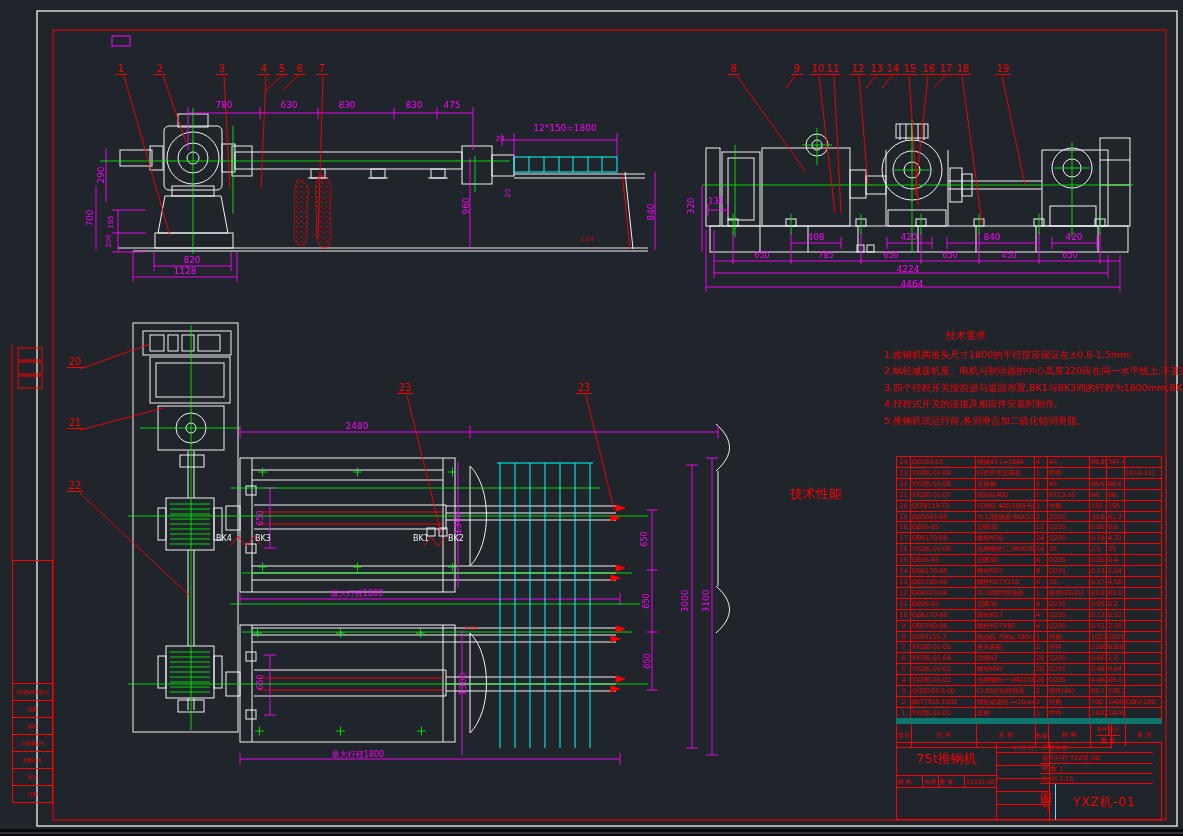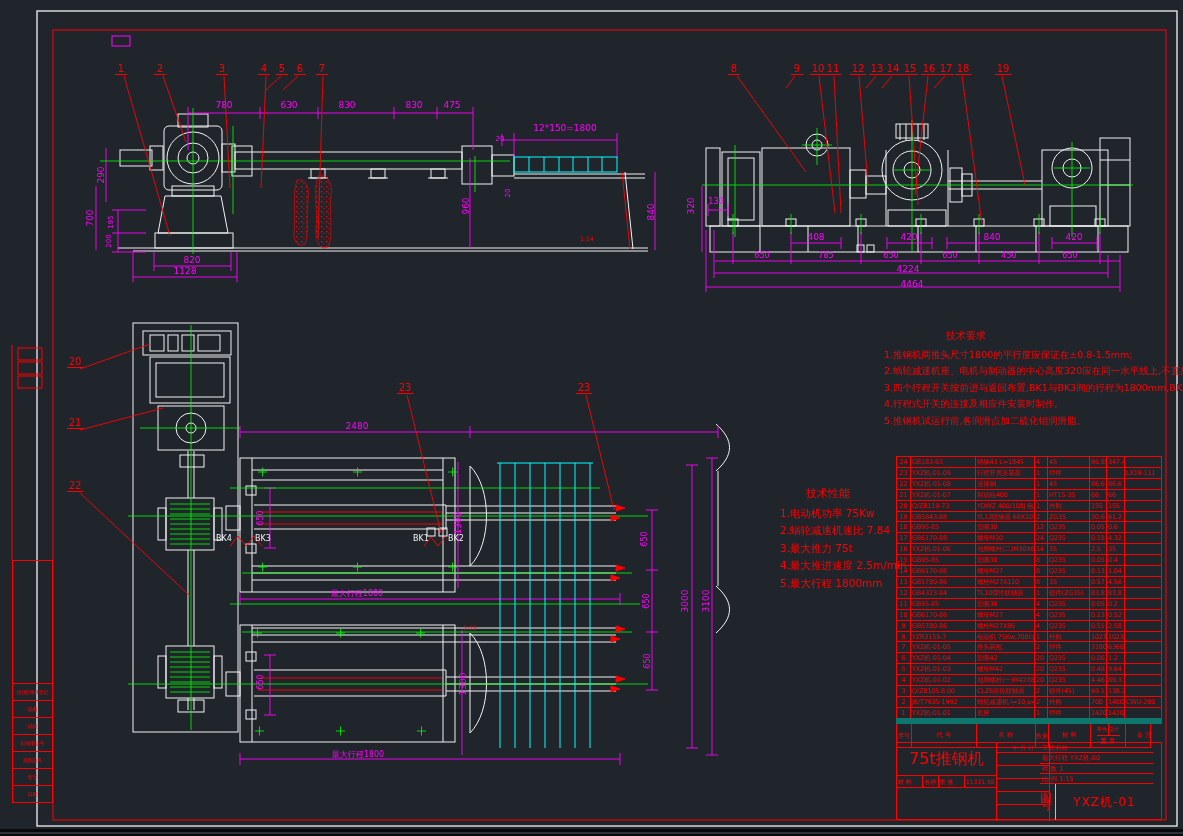--- a/index.html
+++ b/index.html
@@ -3,46 +3,46 @@
 <meta charset="utf-8">
 <style>
   html,body{margin:0;padding:0}
   body{width:1183px;height:836px;background:#20252c;overflow:hidden;position:relative;
        font-family:"DejaVu Sans","Liberation Sans",sans-serif}
   #cad{position:absolute;left:0;top:0;width:1183px;height:836px}
   .note{position:absolute;color:#ff0000;white-space:nowrap;z-index:3}
   #req{left:884px;top:328px;font-size:9.5px;line-height:16.6px}
   #req .nt-title{margin-left:62px;margin-bottom:2px;font-size:10px}
   #perf{left:780px;top:485px;font-size:10.5px;line-height:17.6px}
-  #perf .nt-title{margin-left:26px;margin-bottom:2px;font-size:11px}
+  #perf .nt-title{margin-left:10px;margin-bottom:2px;font-size:13px}
   
   #ptable{position:absolute;left:896px;top:456px;width:266px;color:#ff0000;z-index:4}
   #pt-rows{display:grid;grid-template-columns:14px 65px 59px 13px 42px 17px 18px 38px;
            grid-auto-rows:10.92px;border-right:1px solid #ff0000;border-bottom:6px solid #0f766e;
            width:266px;box-sizing:border-box}
   .ptc{border-left:1px solid #ff0000;border-top:1px solid #ff0000;font-size:6.5px;line-height:10px;
        white-space:nowrap;overflow:hidden;padding-left:1px;box-sizing:border-box;letter-spacing:-0.2px}
   .ptc0{text-align:center;padding-left:0}
-  #pt-head{display:grid;grid-template-columns:14px 65px 59px 13px 42px 35px 38px;width:255px;height:24px;
+  #pt-head{display:grid;grid-template-columns:14px 65px 59px 13px 42px 35px 38px;width:216px;height:24px;
            border:1px solid #ff0000;border-top:none;box-sizing:border-box;font-size:6.5px}
   .pth{border-left:1px solid #ff0000;display:flex;align-items:center;justify-content:center;
        text-align:center;overflow:hidden}
   .pth:first-child{border-left:none}
   .pth-v{flex-direction:column;line-height:7px;font-size:6px}
   .pth-wt{display:flex;flex-direction:column;padding:0}
   .pth-wt .wtop{display:flex;height:12px;border-bottom:1px solid #ff0000}
   .pth-wt .wtop span{flex:1;display:flex;align-items:center;justify-content:center;font-size:5.5px}
   .pth-wt .wtop span:last-child{border-left:1px solid #ff0000}
   .pth-wt .wbot{height:11px;display:flex;align-items:center;justify-content:center}
   
   #tblock{position:absolute;left:896px;top:742px;width:266px;height:78px;border:1px solid #ff0000;
           box-sizing:border-box;color:#ff0000;z-index:4}
   #tblock div{box-sizing:border-box}
   .tb-name{position:absolute;left:0;top:0;width:100px;height:33px;border-right:1px solid #ff0000;
-           border-bottom:1px solid #ff0000;font-size:16px;display:flex;align-items:center;justify-content:center}
+           border-bottom:1px solid #ff0000;font-size:13px;display:flex;align-items:center;justify-content:center}
   .tb-matrow{position:absolute;left:0;top:33px;width:100px;height:12px;border-right:1px solid #ff0000;
              border-bottom:1px solid #ff0000;display:flex;font-size:6px;line-height:11px}
   .tb-matrow span{display:block;border-right:1px solid #ff0000;padding-left:1px;overflow:hidden;white-space:nowrap}
   .tb-abot{position:absolute;left:0;top:45px;width:100px;height:33px;border-right:1px solid #ff0000}
   .tb-b{position:absolute;left:100px;top:0;width:53px;height:78px;border-right:1px solid #ff0000;font-size:6px}
   .tb-brow{border-bottom:1px solid #ff0000;height:13px}
   .tb-bh{height:10px;border-bottom:1px solid #ff0000;text-align:center;line-height:10px}
   .tb-c{position:absolute;left:143px;top:0;width:113px;height:78px;font-size:6.5px}
   .tb-crow{border-bottom:1px solid #ff0000;height:10px;line-height:10px;padding-left:2px;white-space:nowrap;overflow:hidden}
   .tb-crow.tall{height:11px;line-height:11px}
@@ -531,27 +531,20 @@
       <div class="nt">1.推钢机两推头尺寸1800的平行度应保证在±0.8-1.5mm;</div>
       <div class="nt">2.蜗轮减速机座、电机与制动器的中心高度320应在同一水平线上,不直度为±0.5mm;</div>
       <div class="nt">3.四个行程开关按前进与返回布置,BK1与BK3间的行程为1800mm,BK2间的行程为1800mm;</div>
       <div class="nt">4.行程式开关的连接及相应件安装时制作,</div>
       <div class="nt">5.推钢机试运行前,各润滑点加二硫化钼润滑脂。</div>
     </div>
 </div>
 
 <div id="perf" class="note">
   <div class="nt-title">技术性能</div>
-  <div id="perf-items">
-      <div class="nt">1.电动机功率 75Kw</div>
-      <div class="nt">2.蜗轮减速机速比 7.84</div>
-      <div class="nt">3.最大推力 75t</div>
-      <div class="nt">4.最大推进速度 2.5m/min</div>
-      <div class="nt">5.最大行程 1800mm</div>
-    </div>
 </div>
 
 <div id="ptable">
   <div id="pt-rows">
       <div class="ptc ptc0">24</div>
       <div class="ptc ptc1">GB183-63</div>
       <div class="ptc ptc2">销轴43 L=1845</div>
       <div class="ptc ptc3">4</div>
       <div class="ptc ptc4">45</div>
       <div class="ptc ptc5">86.85</div>

